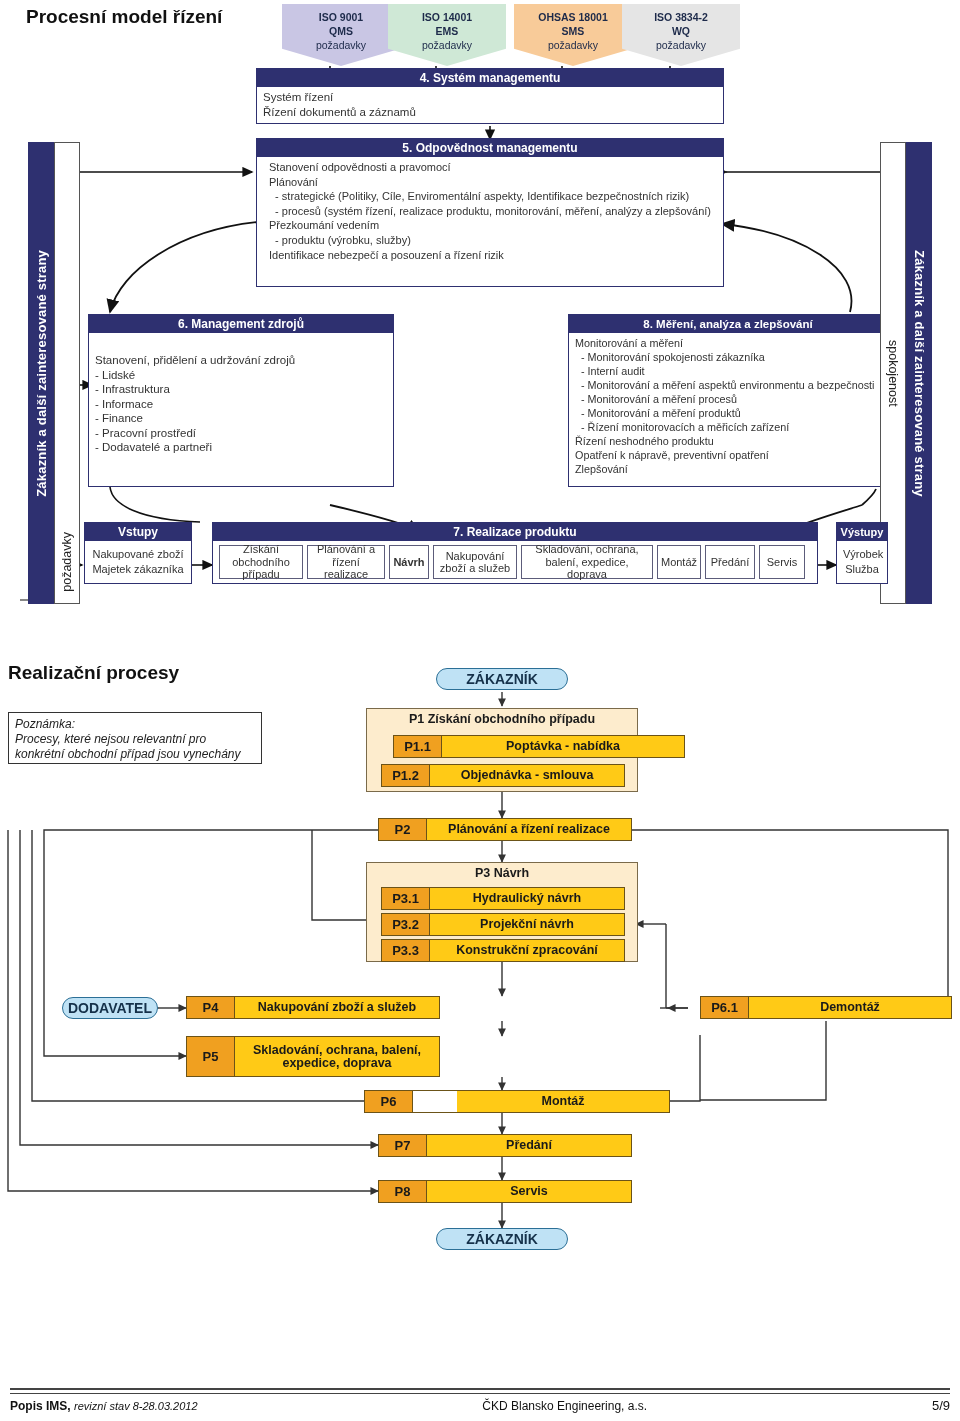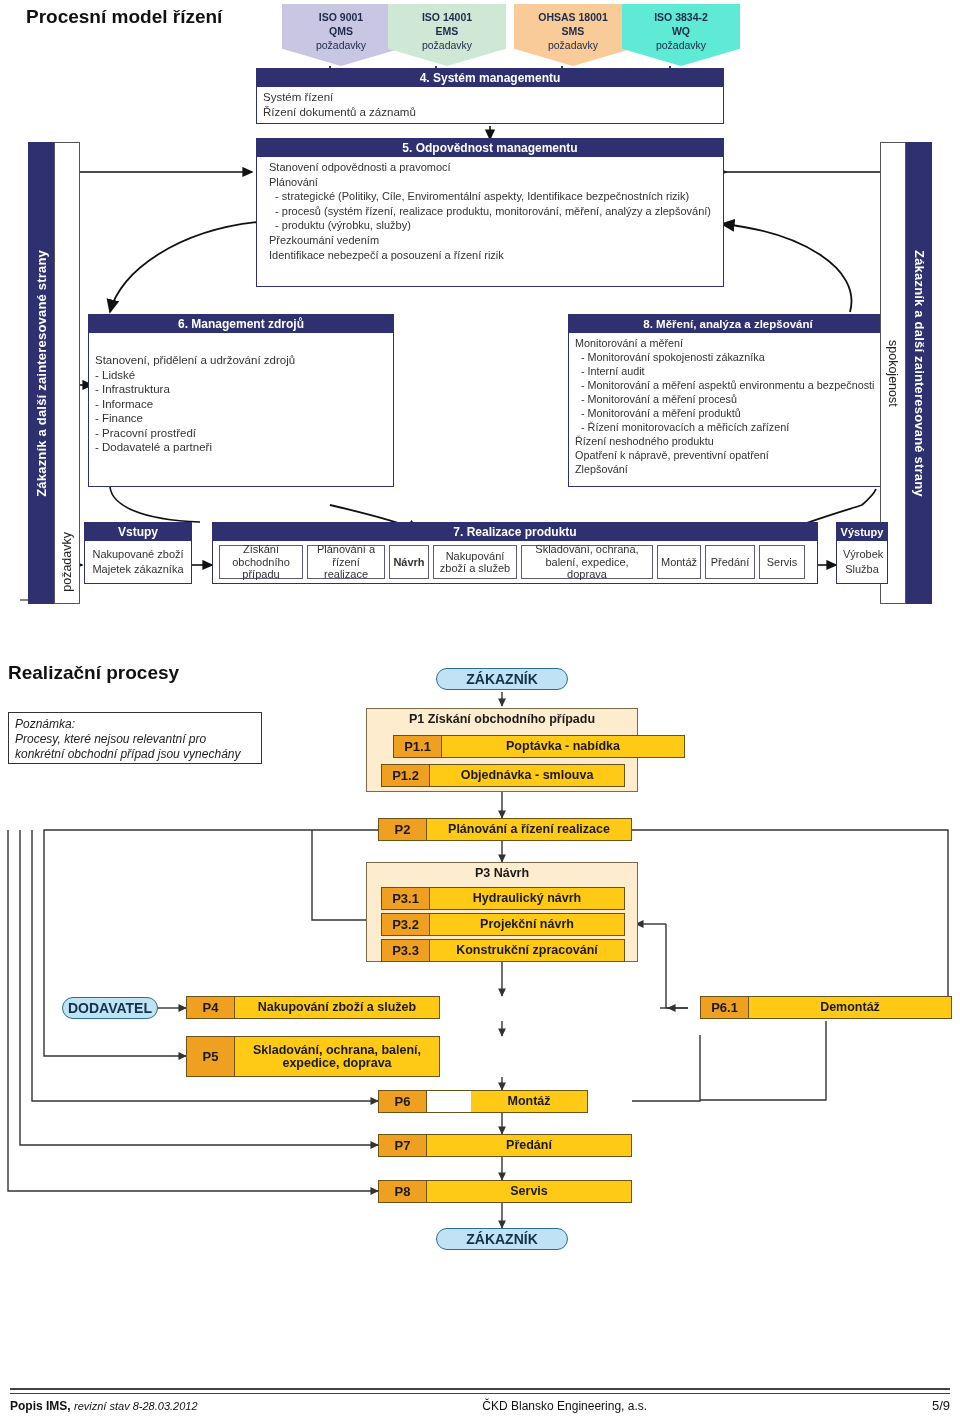--- a/index.html
+++ b/index.html
@@ -215,43 +215,43 @@
   <div class="std" id="std1" style="left: 388px; background: rgb(207, 232, 214); border: none;">
     <b>ISO 14001</b>
     <b>EMS</b>
     <span>požadavky</span>
   </div>
   <div class="std" id="std2" style="left: 514px; background: rgb(248, 203, 153); border: none;">
     <b>OHSAS 18001</b>
     <b>SMS</b>
     <span>požadavky</span>
   </div>
-  <div class="std" id="std3" style="left: 622px; background: #5eead4; border: none;">
+  <div class="std" id="std3" style="left: 622px; background: #e5e5e5; border: none;">
     <b>ISO 3834-2</b>
     <b>WQ</b>
     <span>požadavky</span>
   </div>
 
   <div class="abs" style="left:256px; top:68px; width:468px;">
     <div class="hdr" style="text-align:center;">4. Systém managementu</div>
     <div class="body-box" style="height:38px;">
       <div>Systém řízení</div>
       <div>Řízení dokumentů a záznamů</div>
     </div>
   </div>
 
   <div class="abs" style="left:256px; top:138px; width:468px;">
     <div class="hdr">5. Odpovědnost managementu</div>
     <div class="body-box" style="height:131px; font-size:11px; line-height:14.6px;padding-left:12px;">
       <div>Stanovení odpovědnosti a pravomocí</div>
       <div>Plánování</div>
       <div style="white-space:pre">  - strategické (Politiky, Cíle, Enviromentální aspekty, Identifikace bezpečnostních rizik)</div>
       <div style="white-space:pre">  - procesů (systém řízení, realizace produktu, monitorování, měření, analýzy a zlepšování)</div>
+      <div>Přezkoumání vedením</div>
       <div style="white-space:pre">  - produktu (výrobku, služby)</div>
-      <div>Přezkoumání vedením</div>
       <div>Identifikace nebezpečí a posouzení a řízení rizik</div>
     </div>
   </div>
 
   <div class="abs" style="left:88px; top:314px; width:306px;">
     <div class="hdr">6. Management zdrojů</div>
     <div class="body-box" style="height:155px; padding-top:20px;">
       <div>Stanovení, přidělení a udržování zdrojů</div>
       <div>- Lidské</div>
       <div>- Infrastruktura</div>
@@ -381,21 +381,21 @@
     <div class="code">P6.1</div>
     <div class="lab">Demontáž</div>
   </div>
 
   <div class="pbox" style="left:186px; top:1036px; width:254px; height:41px;">
     <div class="code">P5</div>
     <div class="lab" style="white-space:pre-line;">Skladování, ochrana, balení,
 expedice, doprava</div>
   </div>
 
-  <div class="pbox" style="left:378px; top:1090px; width:210px;gap:44px;">
+  <div class="pbox" style="left:364px; top:1090px; width:306px;gap:44px;">
     <div class="code">P6</div>
     <div class="lab">Montáž</div>
   </div>
 
   <div class="pbox" style="left:378px; top:1134px; width:254px;">
     <div class="code">P7</div>
     <div class="lab">Předání</div>
   </div>
 
   <div class="pbox" style="left:378px; top:1180px; width:254px;">

